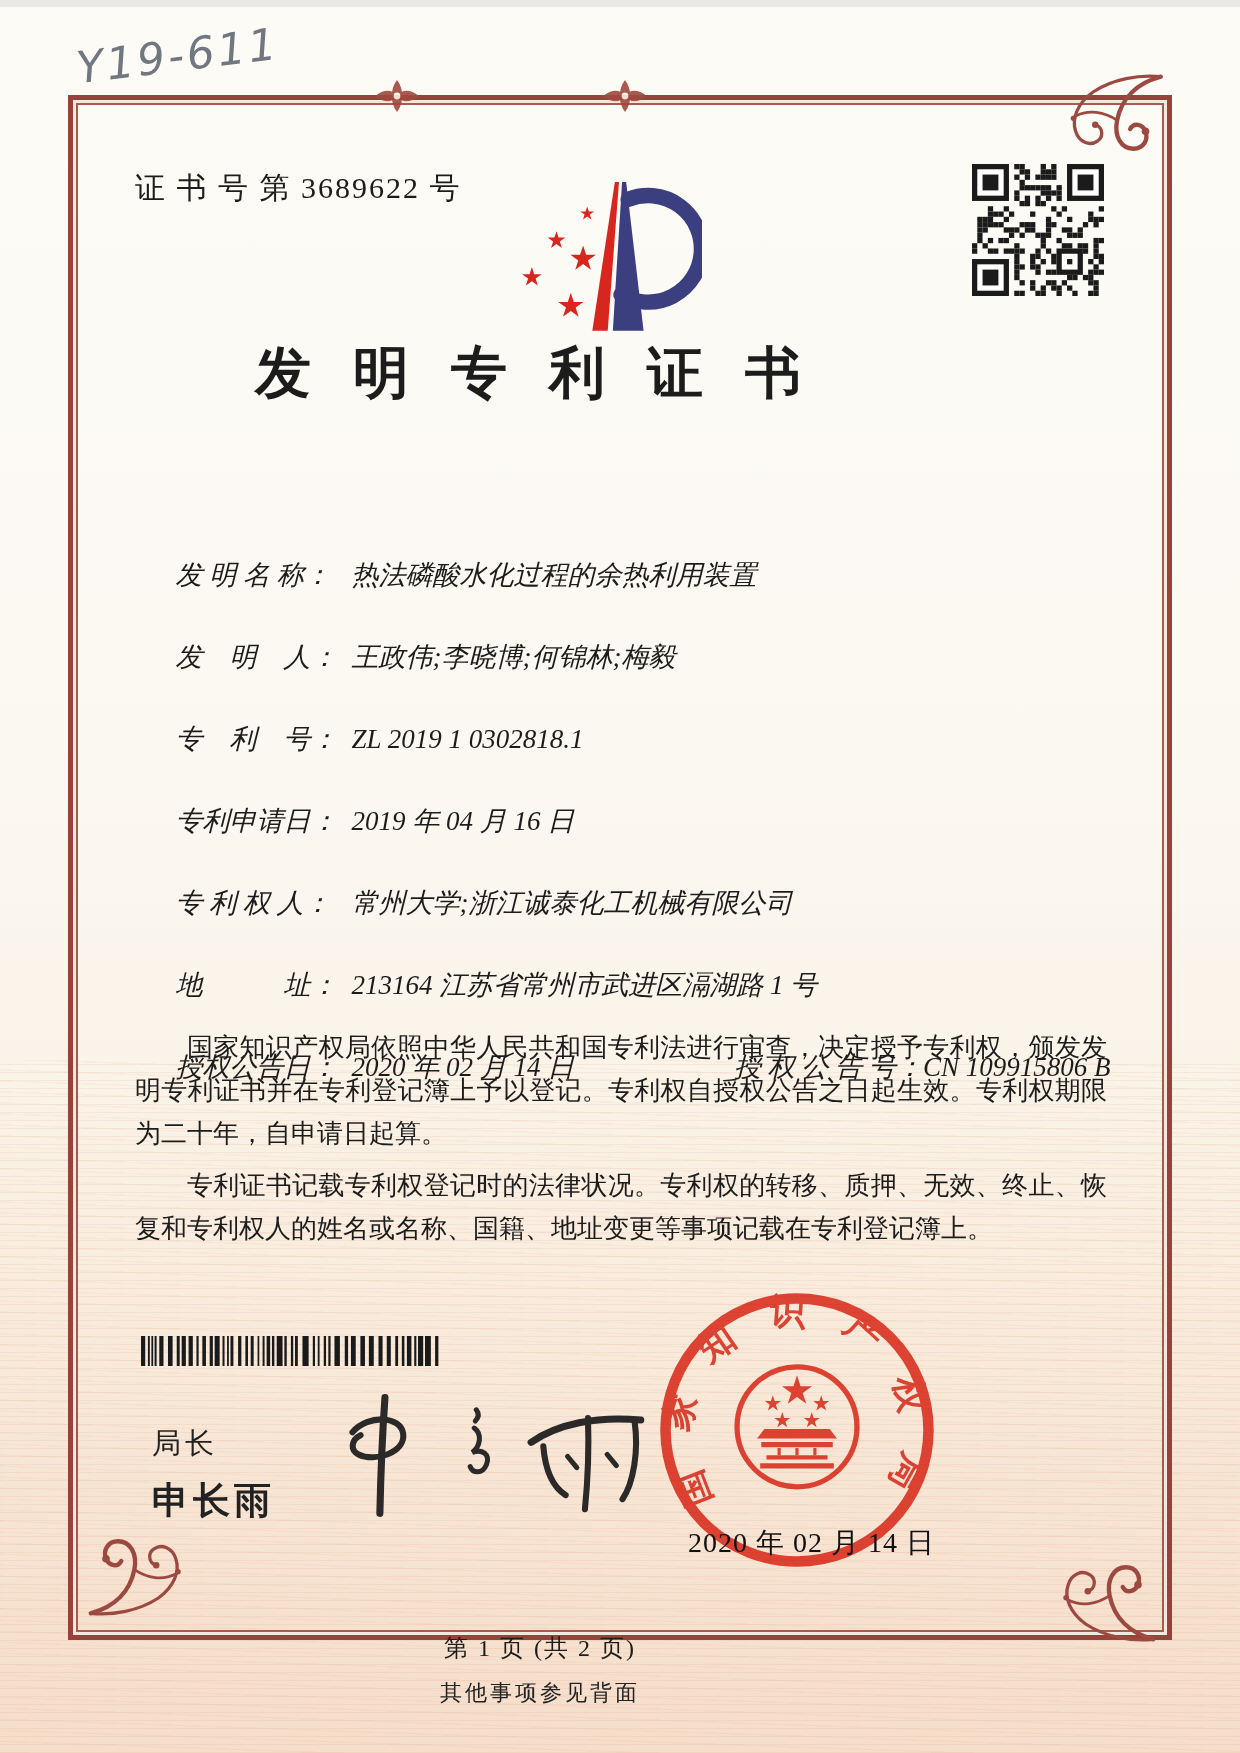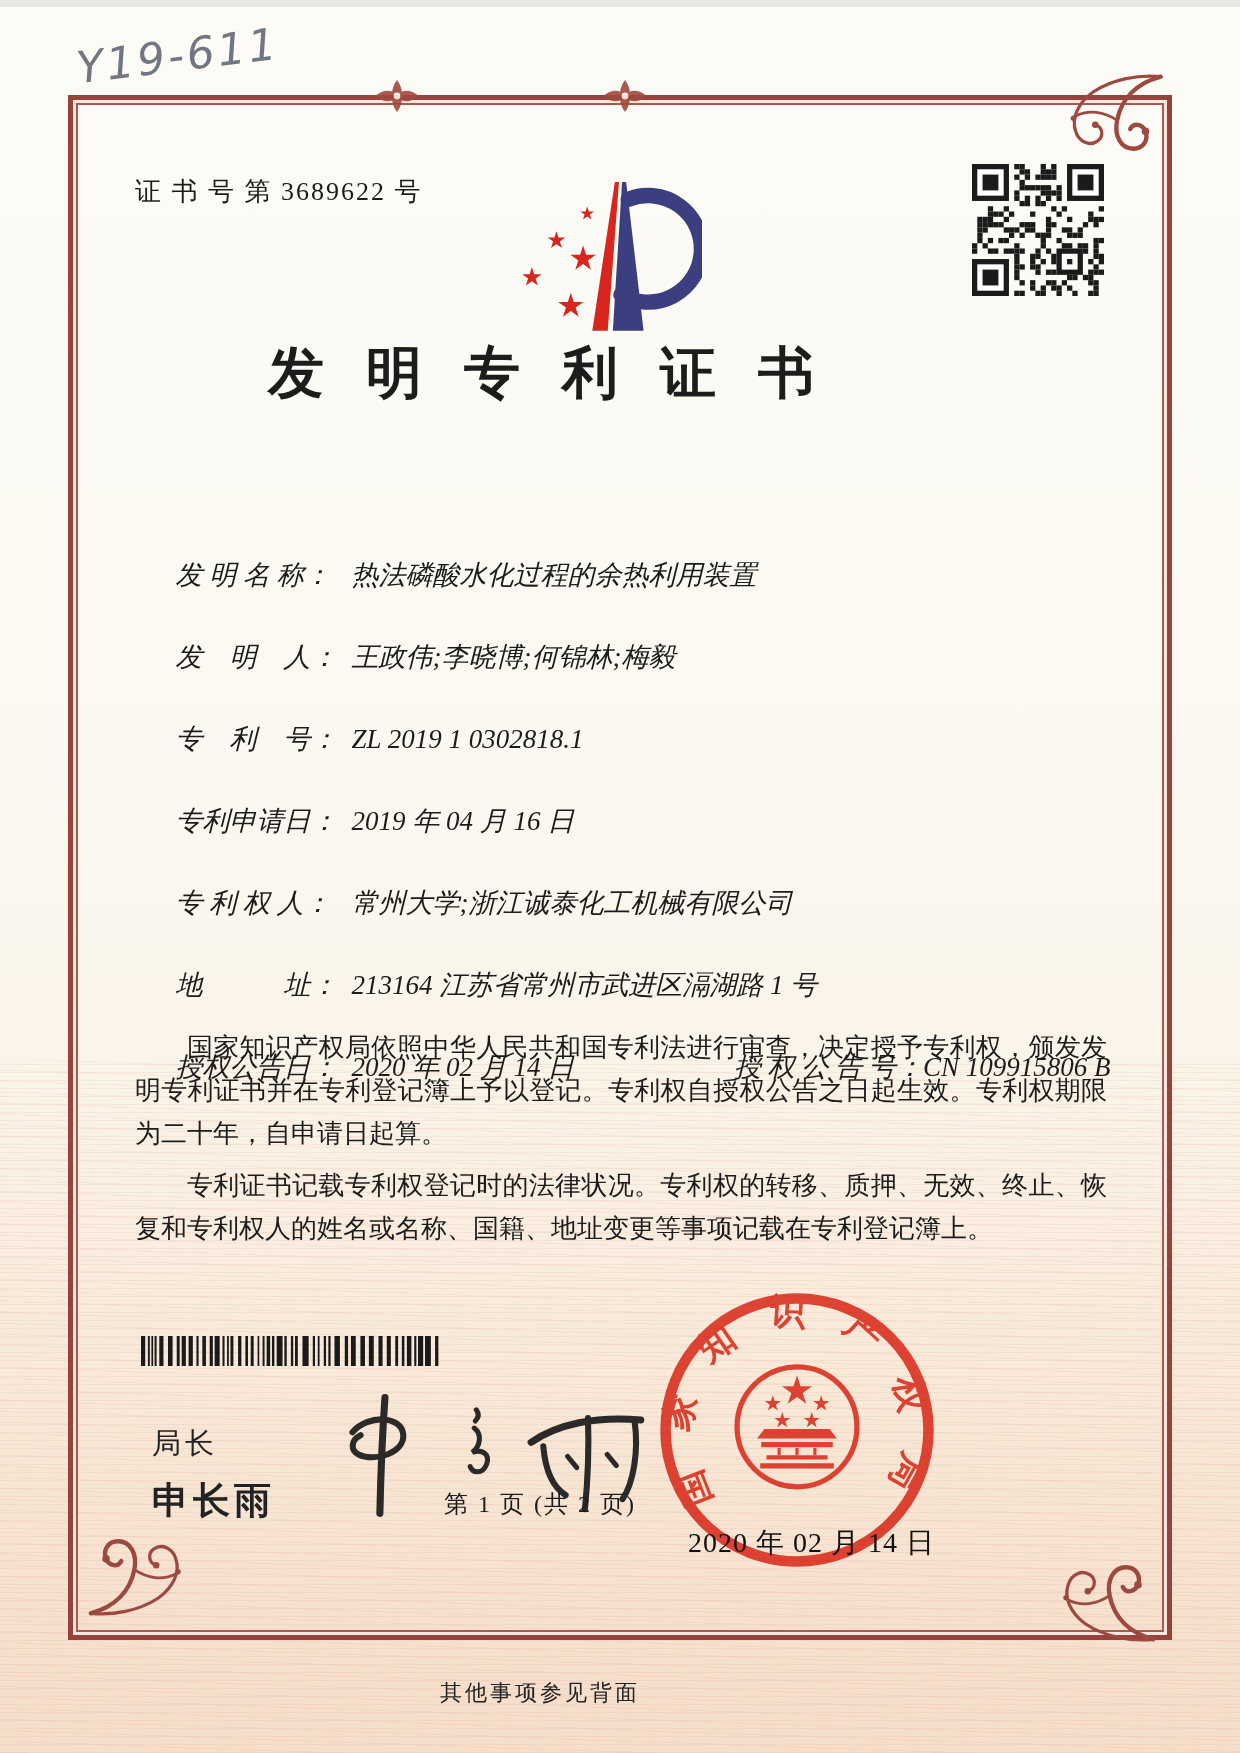--- a/index.html
+++ b/index.html
@@ -21,39 +21,39 @@
     font-family:"DejaVu Sans","Liberation Sans",sans-serif;
     font-style:italic;font-size:44px;color:#59606d;transform:rotate(-7deg);
     letter-spacing:3px;opacity:.85;
   }
   .frame{
     position:absolute;left:68px;top:95px;width:1104px;height:1545px;box-sizing:border-box;
     border:5px solid #97423a;
     box-shadow:inset 0 0 0 3px rgba(250,247,240,.9), inset 0 0 0 5px #a85a4c;
   }
   .orn{position:absolute;pointer-events:none;}
-  .certno{position:absolute;left:135px;top:174px;font-size:26px;letter-spacing:2px;}
+  .certno{position:absolute;left:135px;top:168px;font-size:30px;letter-spacing:2px;}
   .title{
-    position:absolute;left:148px;top:336px;width:800px;text-align:center;
+    position:absolute;left:135px;top:336px;width:800px;text-align:center;
     font-size:56px;font-weight:bold;letter-spacing:14px;white-space:pre;
   }
   .fields{position:absolute;left:135px;top:452px;width:990px;}
   .frow{position:relative;height:82px;font-size:27px;line-height:82px;white-space:pre;font-style:italic;}
   .f-label{display:inline-block;min-width:168px;white-space:pre;}
   .f-value{margin-left:8px;}
   .grant-no{position:absolute;left:545px;top:0;}
   .paras{position:absolute;left:135px;top:1026px;width:972px;font-size:26px;line-height:43px;text-align:justify;}
   .paras p{margin:0 0 9px 0;text-indent:2em;}
   .barcode{position:absolute;left:140px;top:1336px;}
   .signer-title{position:absolute;left:152px;top:1424px;font-family:"Liberation Sans","DejaVu Sans",sans-serif;font-weight:normal;font-size:29px;letter-spacing:4px;color:#222;}
   .signer-name{position:absolute;left:152px;top:1476px;font-family:"Liberation Sans","DejaVu Sans",sans-serif;font-weight:bold;font-size:37px;letter-spacing:4px;color:#222;}
   .signature{position:absolute;left:322px;top:1388px;}
   .seal{position:absolute;left:655px;top:1288px;width:284px;height:284px;mix-blend-mode:multiply;opacity:.93;}
   .seal-date{position:absolute;left:688px;top:1524px;width:260px;font-size:28px;letter-spacing:1px;color:#111;font-weight:500;white-space:pre;}
-  .pagination{position:absolute;left:400px;top:1488px;width:280px;text-align:center;font-size:24px;letter-spacing:2px;}
+  .pagination{position:absolute;left:400px;top:1632px;width:280px;text-align:center;font-size:24px;letter-spacing:2px;}
   .backnote{position:absolute;left:380px;top:1678px;width:320px;text-align:center;font-size:22px;letter-spacing:3px;color:#222;}
   .qr{position:absolute;left:972px;top:164px;}
   .logo{position:absolute;left:497px;top:156px;}
 </style>
 </head>
 <body>
 
 <div class="page">
 
   <div class="scan-edge"></div>

